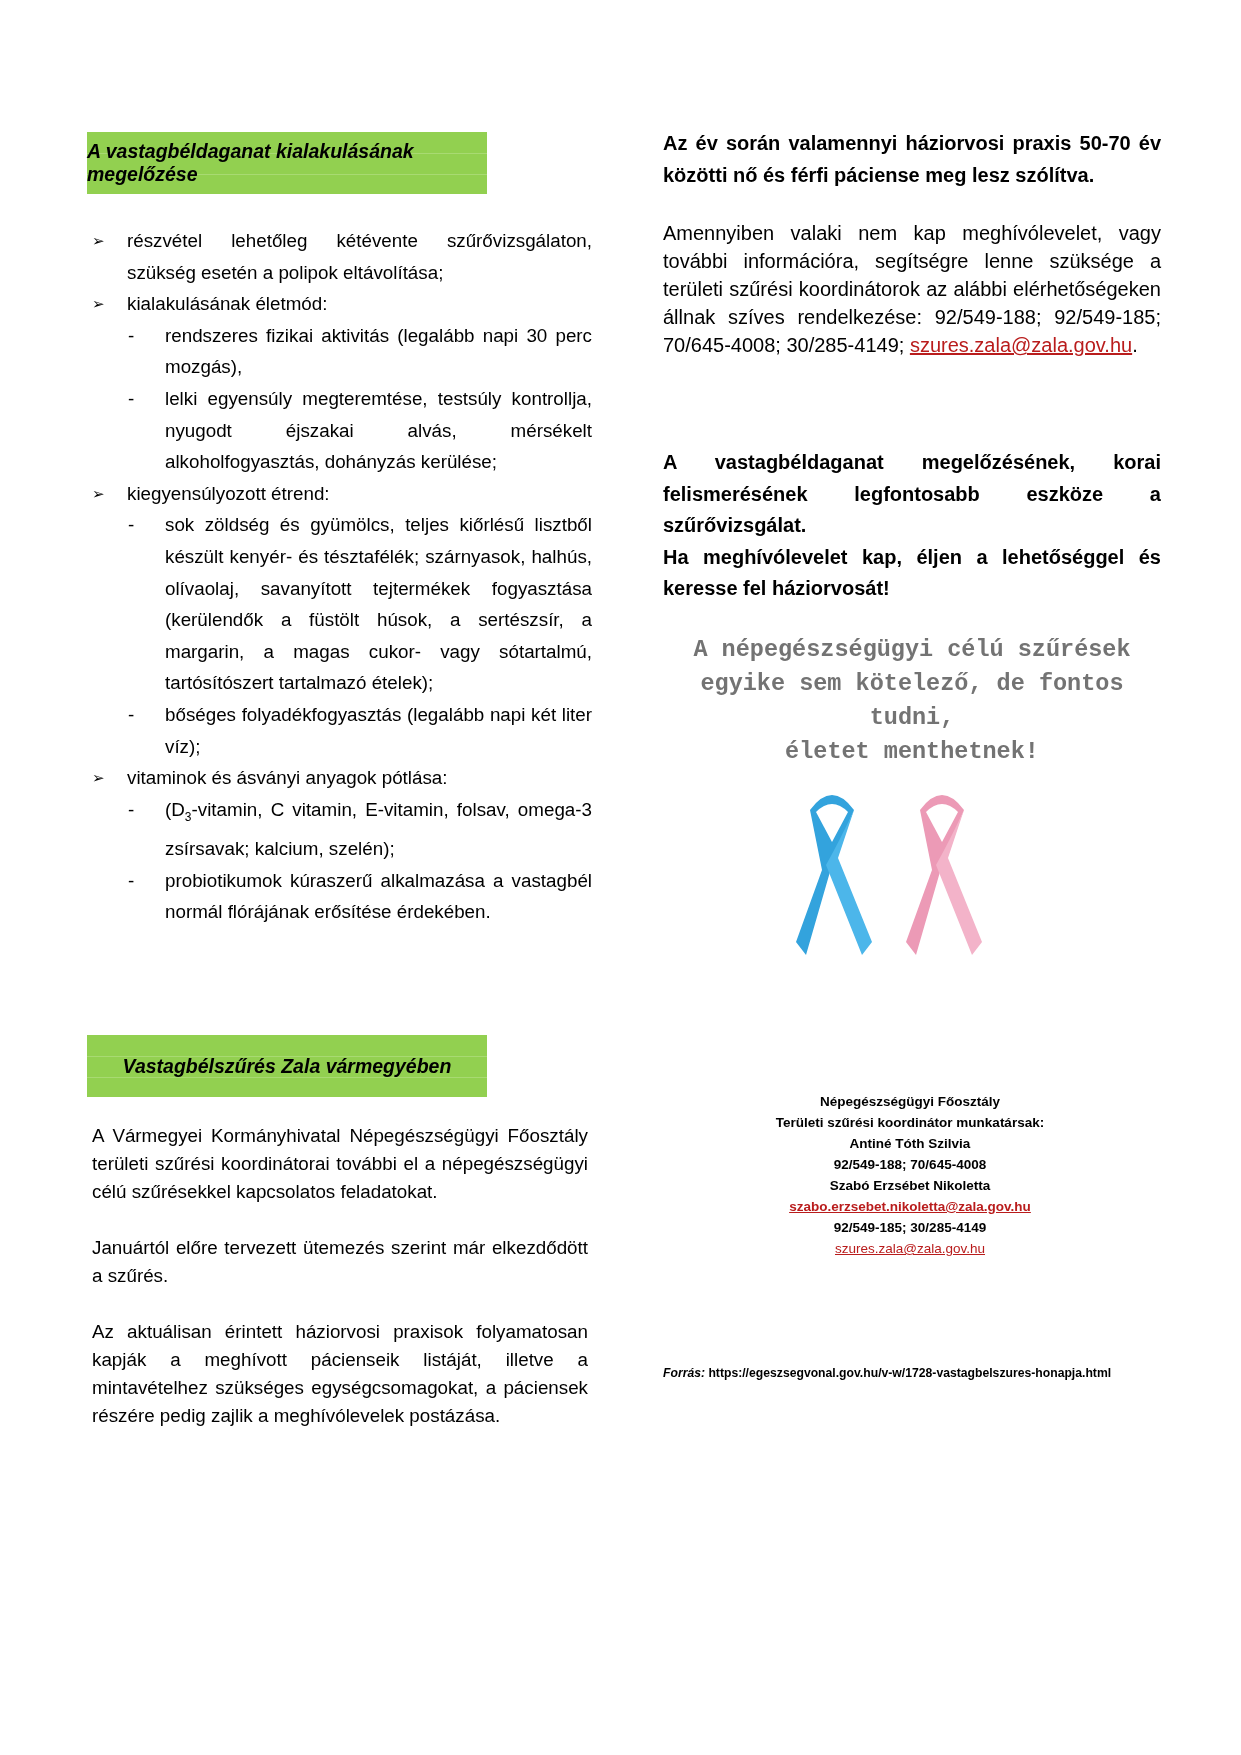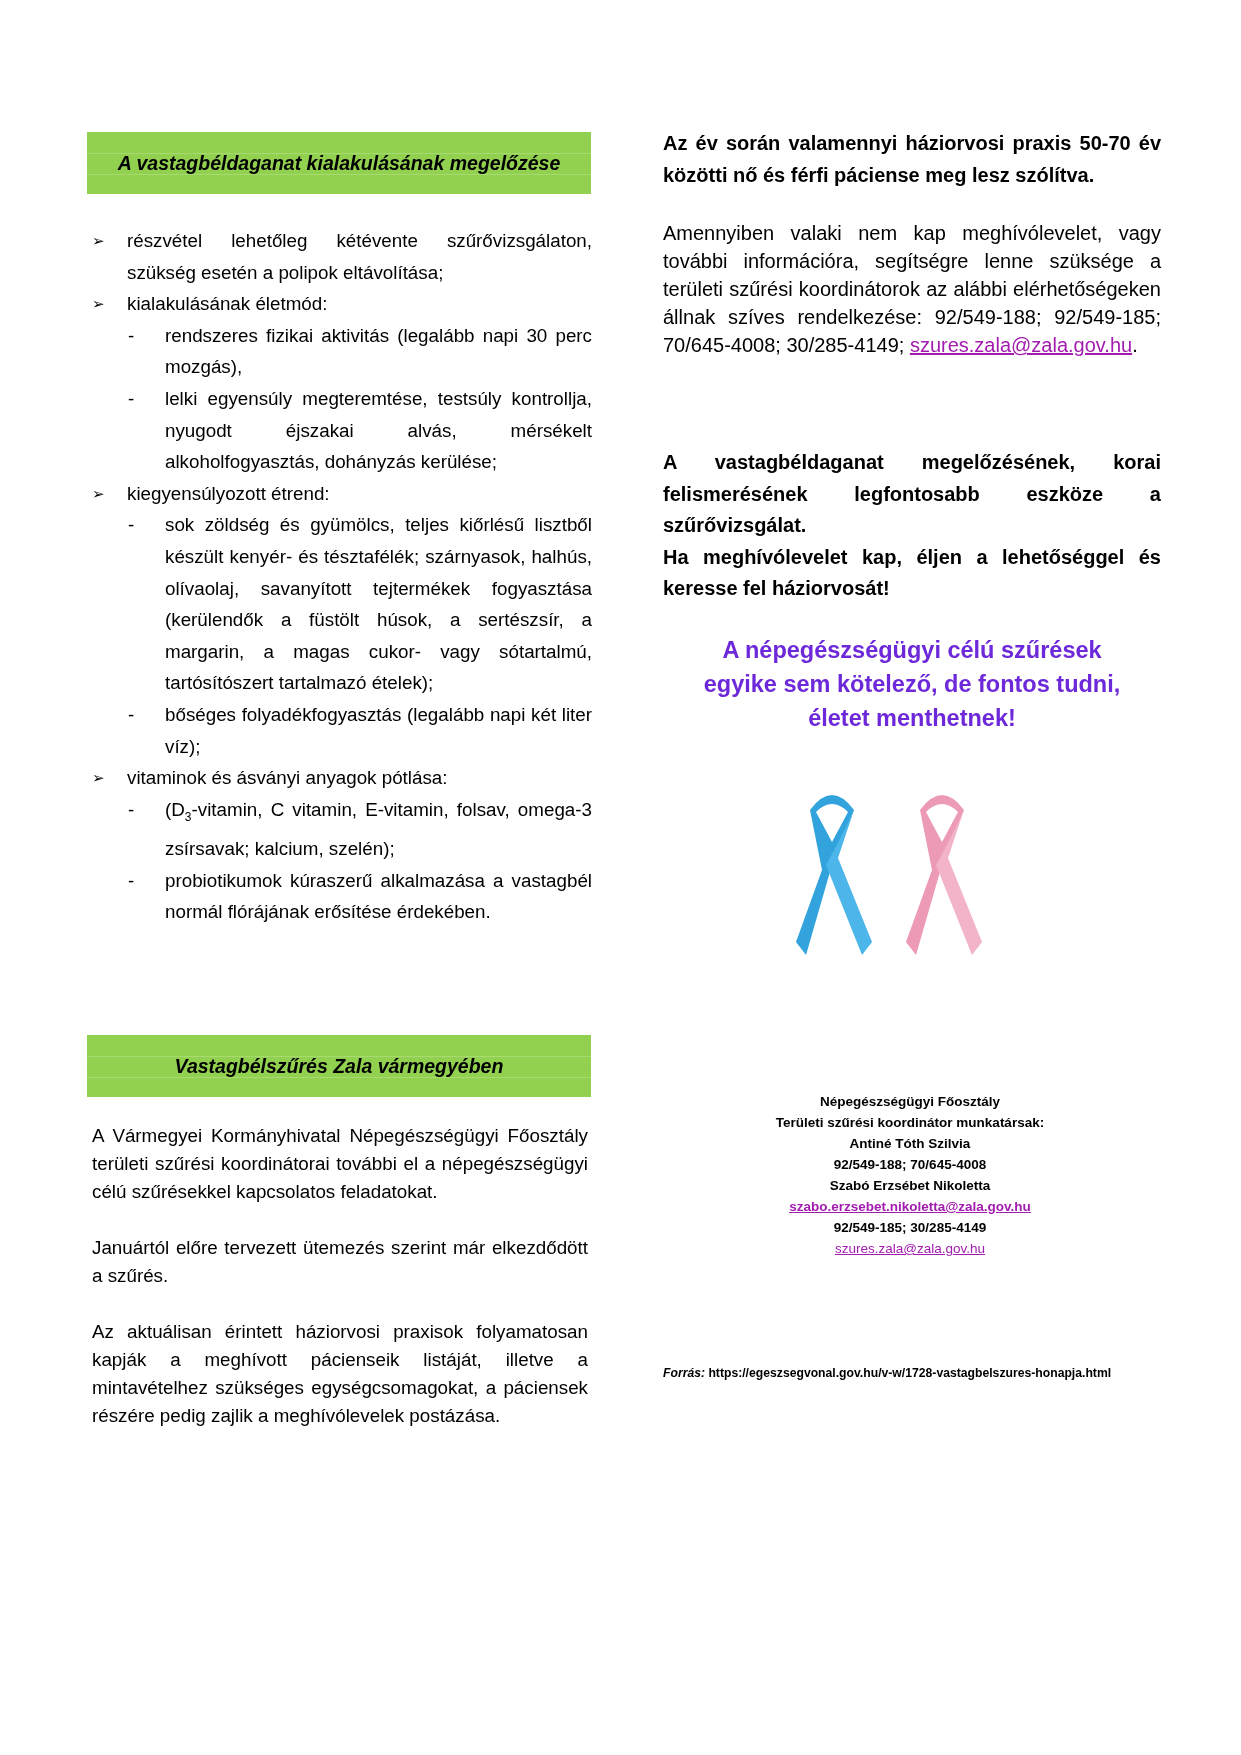--- a/index.html
+++ b/index.html
@@ -1,37 +1,37 @@
 <!DOCTYPE html>
 <html><head>
 <meta charset="utf-8">
 <style>
   html, body { margin:0; padding:0; background:#ffffff; }
   body { width:1241px; height:1755px; position:relative; overflow:hidden;
          font-family:"Liberation Sans", sans-serif; color:#000; }
 
-  .green-box { position:absolute; background:#92d050; left:87px; width:504px; height:62px;
+  .green-box { position:absolute; background:#92d050; left:87px; width:400px; height:62px;
                display:flex; align-items:center; justify-content:center; }
   .green-box .line { position:absolute; left:0; right:0; height:1px; background:#a8da72; }
   .green-box h2 { margin:0; font-size:19.5px; font-weight:bold; font-style:italic; position:relative; }
 
   .left-col { position:absolute; left:92px; width:500px; font-size:18.8px; line-height:31.6px; }
   .li { position:relative; padding-left:35px; text-align:justify; }
   .li .bul { position:absolute; left:0; top:0; width:20px; font-size:15px; }
   .sub { position:relative; padding-left:73px; text-align:justify; }
   .sub .dash { position:absolute; left:36px; top:0; }
   .just { text-align:justify; text-align-last:left; }
 
   .right-col { position:absolute; left:663px; width:498px; font-size:20px; line-height:31.6px; }
   .bold { font-weight:bold; }
   p { margin:0; }
-  a.lnk { color:#a21caf; text-decoration:underline; }
+  a.lnk { color:#b91c1c; text-decoration:underline; }
 
   .red-note { position:absolute; left:663px; width:498px; text-align:center;
-              color:#6d28d9; font-weight:bold; font-size:23.5px; line-height:34px; }
+              color:#737373; font-weight:bold; font-size:23.5px; line-height:34px;font-family:Liberation Mono, monospace; }
 
   .ribbons { position:absolute; left:770px; top:770px; width:250px; height:245px; }
 
   .contact { position:absolute; left:700px; width:420px; text-align:center;
              font-size:13.5px; line-height:21px; font-weight:bold; }
   .contact a.lnk { font-weight:bold; }
   .contact a.plain { font-weight:normal; }
 
   .source { position:absolute; left:663px; top:1366px; font-size:12.2px; font-weight:bold; }
   .source em { font-style:italic; }

